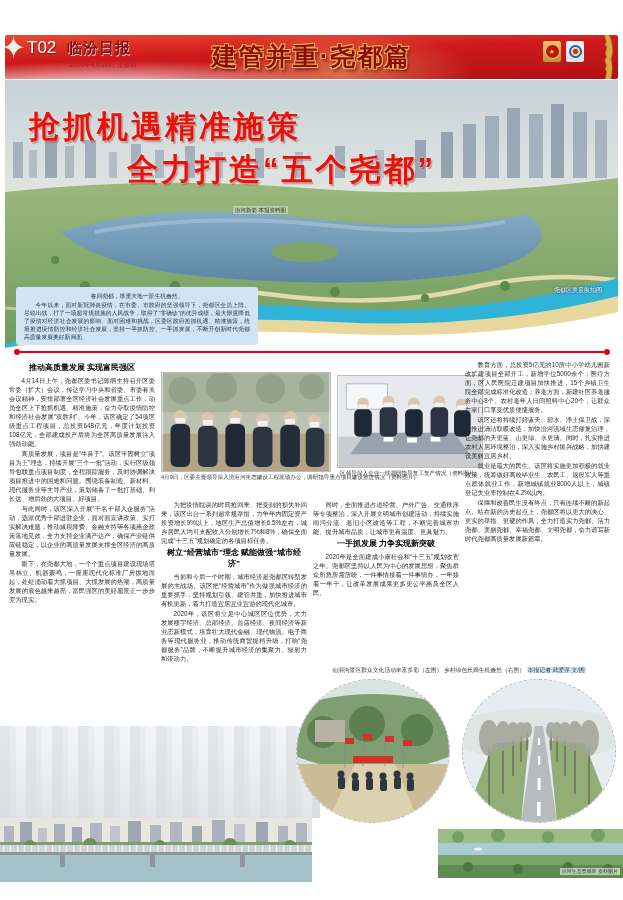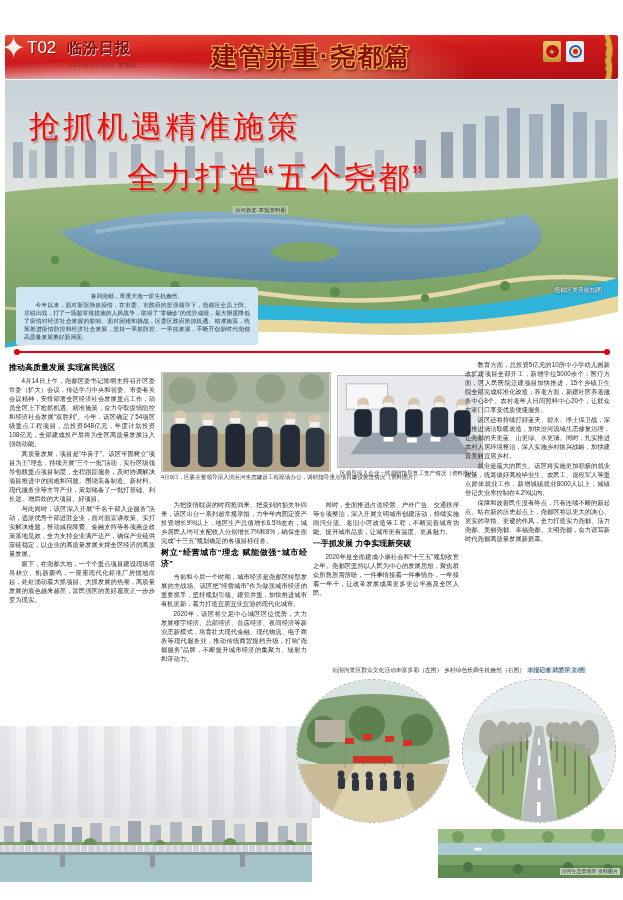--- a/index.html
+++ b/index.html
@@ -30,41 +30,41 @@
   .emblem-cppcc .inner{width:13px;height:13px;border-radius:50%;border:2px solid #2a5caa;box-sizing:border-box;
     background:radial-gradient(circle,#d42a2a 0 40%,#f3d27a 40% 62%,#eef3fa 62%);}
   .statue{position:absolute;right:3px;top:-4px;}
 
   
   .hero{position:absolute;left:5px;top:80px;width:613px;height:268px;overflow:hidden;}
   .hero svg{display:block;}
   .hero-scene{position:absolute;inset:0;}
   .hero-waves{position:absolute;left:0;bottom:0;width:100%;height:96px;}
   .headline{position:absolute;left:24px;top:26px;}
-  .h-line{font-size:31px;font-weight:400;color:#ea1208;letter-spacing:3px;white-space:nowrap;
+  .h-line{font-size:31px;font-weight:700;color:#ea1208;letter-spacing:3px;white-space:nowrap;
     text-shadow:0 0 3px rgba(255,255,255,.65),1.5px 1.5px 1px rgba(130,0,0,.35);}
-  .h-line2{margin-left:98px;margin-top:9px;}
+  .h-line2{margin-left:98px;margin-top:1px;}
   .hero-inline-caption{position:absolute;left:228px;top:126px;font-size:5.5px;color:#1d2b33;
     background:rgba(255,255,255,.35);padding:0 2px;line-height:8px;}
   .hero-credit{position:absolute;right:16px;top:206px;font-size:6px;color:#fff;text-shadow:0 0 2px #1d4d66,0 0 2px #1d4d66;}
 
   
   .summary{position:absolute;left:16px;top:287px;width:242px;height:58px;background:#cfe5f4;border-radius:3px;
     padding:5px 8px;box-sizing:border-box;color:#223544;}
   .summary .lead{margin:0 0 1px;text-align:center;font-size:5.8px;line-height:8px;}
   .summary .sbody{margin:0;text-align:justify;text-indent:2em;font-size:5.8px;line-height:8px;}
   .red-rule{position:absolute;left:16px;top:351px;width:592px;height:2px;background:#e60012;}
   .red-rule::before,.red-rule::after{content:"";position:absolute;top:-2px;width:6px;height:6px;border-radius:50%;background:#e60012;}
   .red-rule::before{left:-2px;}
   .red-rule::after{right:-2px;}
 
   
   .col{position:absolute;overflow:hidden;font-size:6.3px;line-height:9px;color:#2b2b2b;text-align:justify;z-index:2;}
   .col p{margin:0 0 1px;text-indent:2em;}
-  .col h3{margin:2px 0 3px;font-size:8px;line-height:11px;color:#000;font-weight:bold;text-indent:0;}
+  .col h3{margin:2px 0 3px;font-size:8px;line-height:11px;text-align:center;color:#000;font-weight:bold;text-indent:0;}
   .col1{left:9px;top:360px;width:146px;height:456px;}
   .col2{left:161px;top:500px;width:146px;height:316px;}
   .col3{left:313px;top:500px;width:146px;height:164px;}
   .col4{left:465px;top:360px;width:145px;height:304px;}
   .city-fade{position:absolute;left:0;top:726px;width:320px;height:92px;opacity:.16;z-index:1;
     background:repeating-linear-gradient(90deg,#5b6b7d 0 10px,#8a99a8 10px 16px,#c2cbd4 16px 26px),
     linear-gradient(to top,#6b7c8d,#fff);background-blend-mode:multiply;}
 
   
   .photos{position:absolute;left:161px;top:372px;width:322px;height:126px;z-index:2;}

